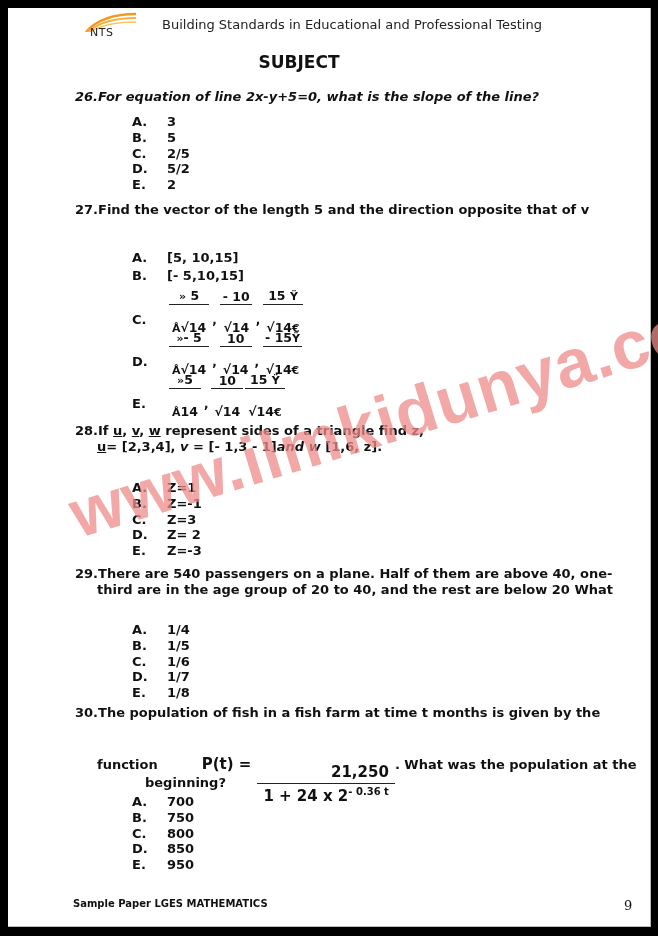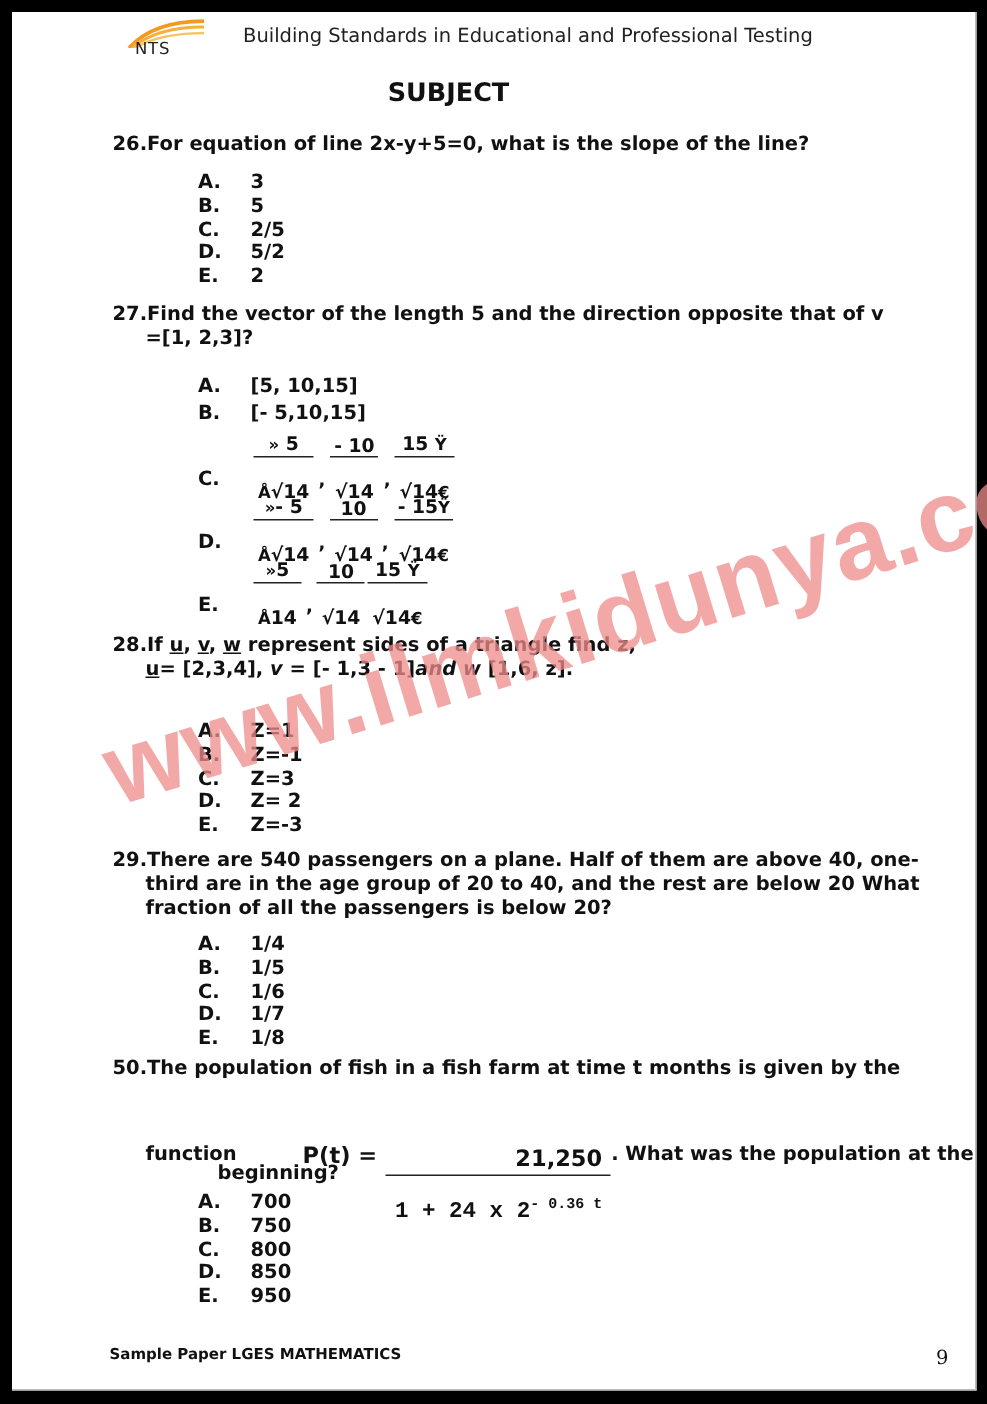--- a/index.html
+++ b/index.html
@@ -29,41 +29,41 @@
   .pagenum { position:absolute; left:624px; top:898px; font-family:"DejaVu Serif", serif; font-size:13px; }
   .watermark { position:absolute; left:40px; top:440px; font-family:"Liberation Sans", sans-serif; font-weight:bold;
                font-size:68px; color:#f08c8c; opacity:0.75; transform:rotate(-17deg); transform-origin:left top;
                white-space:nowrap; pointer-events:none; letter-spacing:1px; }
   .ul { text-decoration:underline; }
   .it { font-style:italic; font-weight:bold; }
   .fn-line { position:absolute; left:97px; top:733px; font-weight:bold; font-size:13px; display:flex; align-items:center; white-space:nowrap; }
   .ptlabel { font-size:15px; margin-left:44px; margin-right:6px; }
   .bigfrac { display:inline-flex; flex-direction:column; align-items:flex-end; font-size:15px;margin-top:40px; }
   .bigfrac .n { padding:0 6px 2px 6px; }
-  .bigfrac .d { border-top:1.5px solid #222; padding:14px 6px 0 6px;font-family:Liberation Mono, monospace; }
+  .bigfrac .d { border-top:1.5px solid #222; padding:2px 6px 0 6px; }
   .bigfrac sup { font-size:10px; }
 </style>
 </head>
 <body>
 
 <div class="page">
 
   <div class="logo">
     <svg width="56" height="20" viewBox="0 0 56 20">
       <path d="M4 20 Q20 2 54 2" stroke="#f39a1e" stroke-width="2.5" fill="none"></path>
       <path d="M6 20 Q22 6 54 6" stroke="#f7b040" stroke-width="2" fill="none"></path>
       <path d="M8 20 Q24 10 54 10" stroke="#f7c25a" stroke-width="1.5" fill="none"></path>
     </svg>
     <span class="logo-text">NTS</span>
   </div>
   <div class="tagline" style="left:154px;top:9px;">Building Standards in Educational and Professional Testing</div>
 
   <div class="subject" style="left:-8px;top:44px;">SUBJECT</div>
 
-  <div class="q" style="left:67px;top:81px;">
+  <div class="q" style="left:67px;top:81px;font-style:italic;">
     <span>26.</span><span>For equation of line 2x-y+5=0, what is the slope of the line?</span>
   </div>
   <div class="opts" style="left:124px;top:106px;">
     <div class="opt">
         <span class="l">A.</span>
         <span>3</span>
       </div>
     <div class="opt">
         <span class="l">B.</span>
         <span>5</span>
@@ -77,21 +77,20 @@
         <span>5/2</span>
       </div>
     <div class="opt">
         <span class="l">E.</span>
         <span>2</span>
       </div>
   </div>
 
   <div class="q" style="left:67px;top:194px;">
     <span>27.</span><span>Find the vector of the length 5 and the direction opposite that of v</span>
-    <span class="cont">=[1, 2,3]?</span>
   </div>
   <div class="opts" style="left:124px;top:242px;">
     <div class="opt">
         <span class="l">A.</span>
         <span>[5, 10,15]</span>
       </div>
     <div class="opt" style="margin-top:2px;">
         <span class="l">B.</span>
         <span>[- 5,10,15]</span>
       </div>
@@ -176,21 +175,20 @@
       </div>
     <div class="opt">
         <span class="l">E.</span>
         <span>Z=-3</span>
       </div>
   </div>
 
   <div class="q" style="left:67px;top:558px;">
     <span>29.</span><span>There are 540 passengers on a plane.  Half of them are above 40, one-</span>
     <span class="cont">third are in the age group of 20 to 40, and the rest are below 20 What</span>
-    <span class="cont">fraction of all the passengers is below 20?</span>
   </div>
   <div class="opts" style="left:124px;top:614px;">
     <div class="opt">
         <span class="l">A.</span>
         <span>1/4</span>
       </div>
     <div class="opt">
         <span class="l">B.</span>
         <span>1/5</span>
       </div>
@@ -202,21 +200,21 @@
         <span class="l">D.</span>
         <span>1/7</span>
       </div>
     <div class="opt">
         <span class="l">E.</span>
         <span>1/8</span>
       </div>
   </div>
 
   <div class="q" style="left:67px;top:697px;">
-    <span>50.</span><span>The population of fish in a fish farm at time t months is given by the</span>
+    <span>30.</span><span>The population of fish in a fish farm at time t months is given by the</span>
   </div>
   <div class="fn-line" style="left:89px;top:715px;">
     <span>function</span>
     <span class="ptlabel">P(t) =</span>
     <span class="bigfrac">
       <span class="n">21,250</span>
       <span class="d"><span>1 + 24 x 2</span><sup>- 0.36 t</sup></span>
     </span>
     <span>. What was the population at the</span>
   </div>

